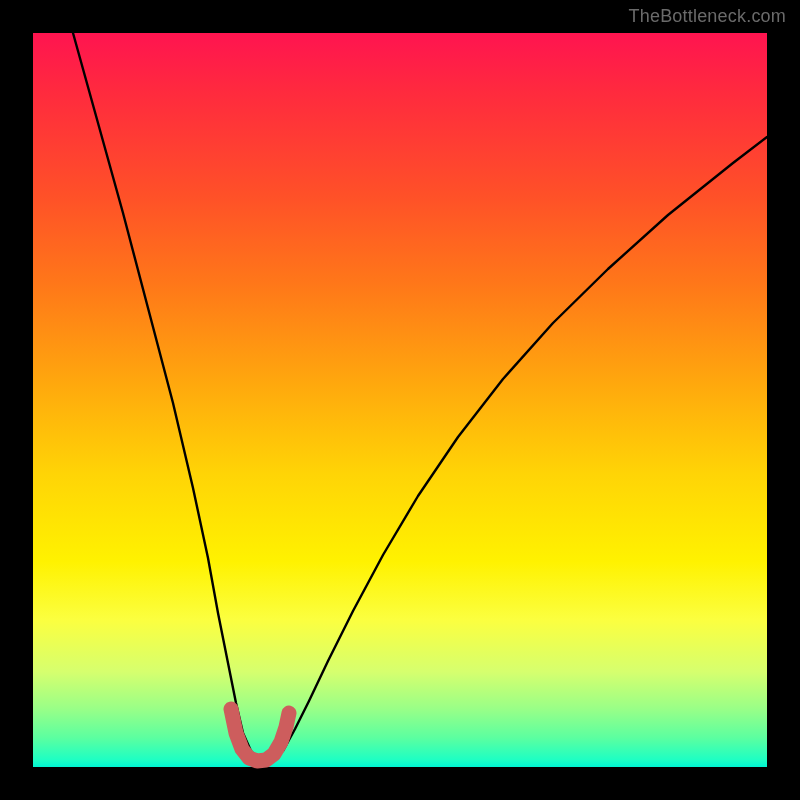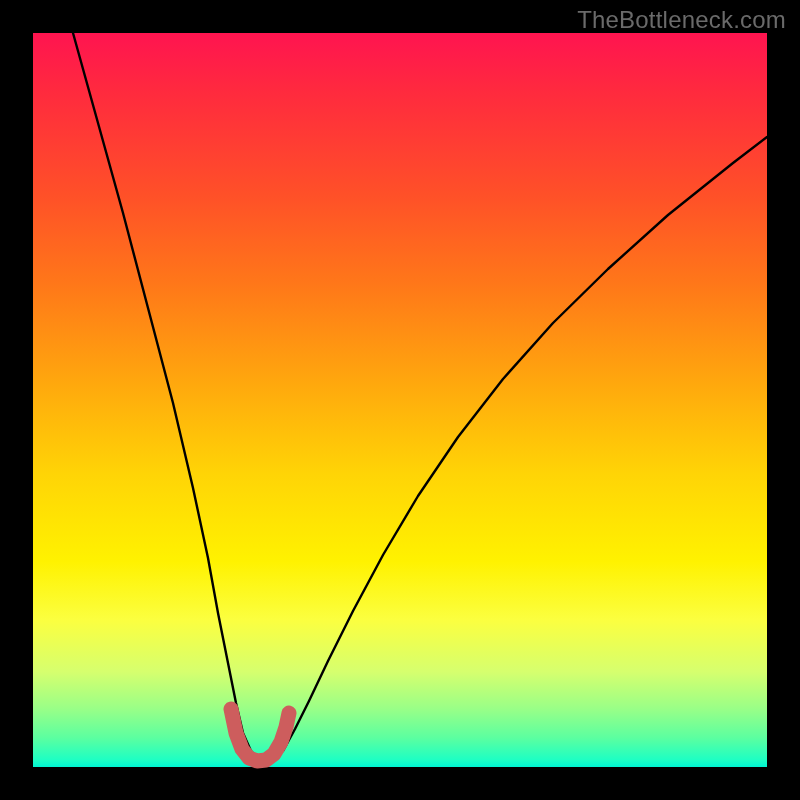--- a/index.html
+++ b/index.html
@@ -39,21 +39,21 @@
       #5cffa0 96%,
       #1effc3 99%,
       #00f5d2 100%
     );
   }
   .watermark {
     position: absolute;
     top: 6px;
     right: 14px;
     color: #6a6a6a;
-    font-size: 24px;
+    font-size: 18px;
     font-weight: 400;
     letter-spacing: 0.2px;
     user-select: none;
   }
   svg.curves {
     position: absolute;
     left: 0;
     top: 0;
     width: 734px;
     height: 734px;

